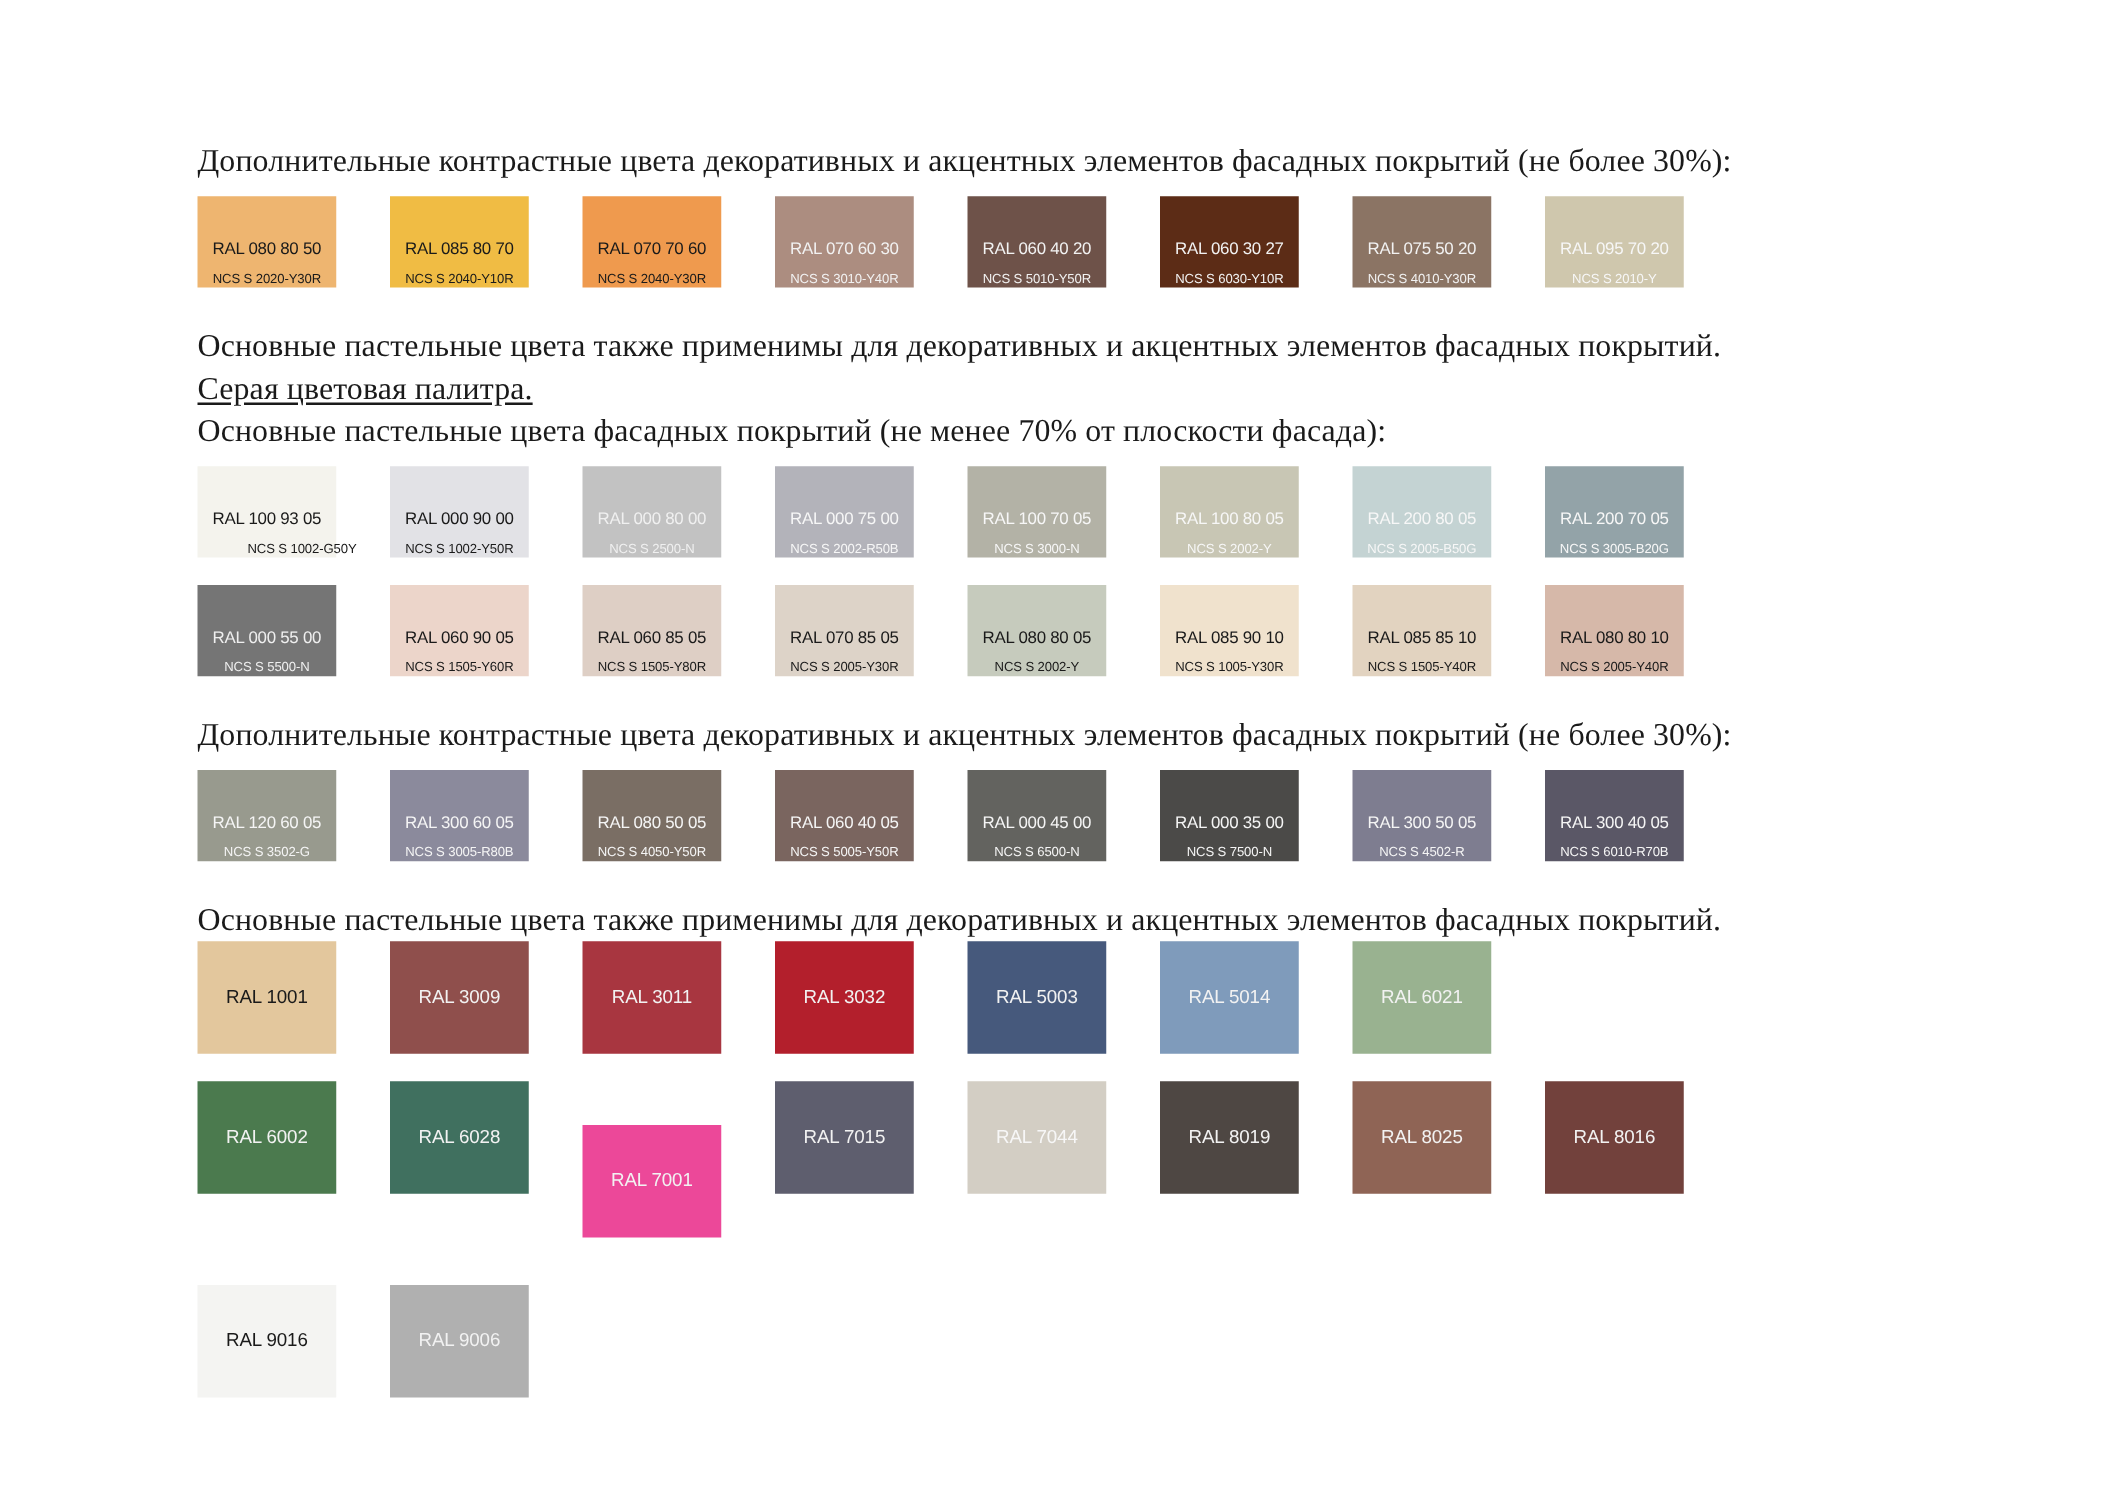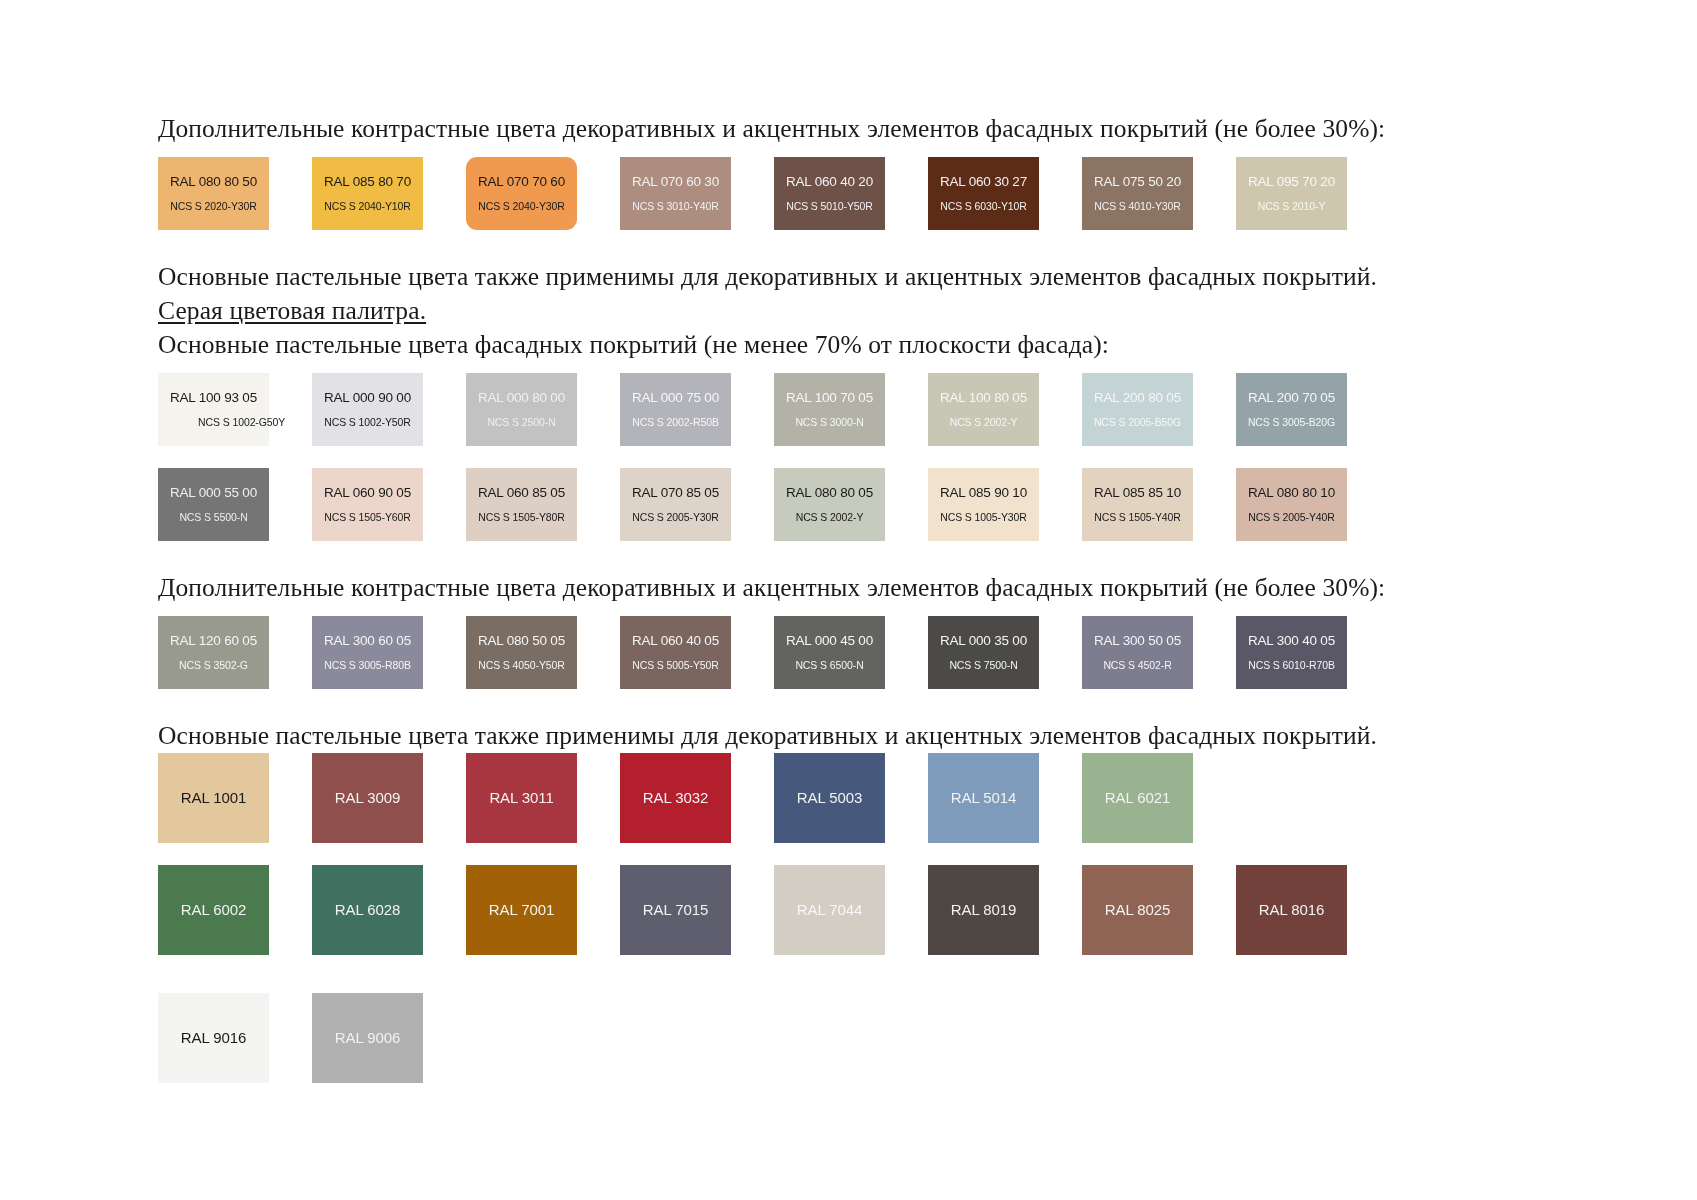--- a/index.html
+++ b/index.html
@@ -59,21 +59,21 @@
     margin-right: 23px;
   }
   .swatch-slot:last-child { margin-right: 0; }
 
   .swatch {
     width: 111px;
     height: 73px;
     position: relative;
     display: flex;
     flex-direction: column;
-    justify-content: center;
+    justify-content: flex-end;
     box-sizing: border-box;
   }
 
   .swatch .ral {
     font-family: "Liberation Sans", "DejaVu Sans", sans-serif;
     font-size: 13.5px;
     line-height: 16px;
     text-align: center;
     letter-spacing: -0.2px;
     white-space: nowrap;
@@ -118,21 +118,21 @@
             <div class="ncs" style="color: rgb(26, 26, 26);">NCS S 2020-Y30R</div>
           </div>
         </div>
         <div class="swatch-slot">
           <div class="swatch" style="background: rgb(240, 188, 68);">
             <div class="ral" style="color: rgb(26, 26, 26);">RAL 085 80 70</div>
             <div class="ncs" style="color: rgb(26, 26, 26);">NCS S 2040-Y10R</div>
           </div>
         </div>
         <div class="swatch-slot">
-          <div class="swatch" style="background: rgb(239, 154, 78); border-radius: 11px;">
+          <div class="swatch" style="background: rgb(239, 154, 78);">
             <div class="ral" style="color: rgb(26, 26, 26);">RAL 070 70 60</div>
             <div class="ncs" style="color: rgb(26, 26, 26);">NCS S 2040-Y30R</div>
           </div>
         </div>
         <div class="swatch-slot">
           <div class="swatch" style="background: rgb(172, 141, 128);">
             <div class="ral" style="color: rgb(242, 242, 242);">RAL 070 60 30</div>
             <div class="ncs" style="color: rgb(242, 242, 242);">NCS S 3010-Y40R</div>
           </div>
         </div>
@@ -379,21 +379,21 @@
           <div class="swatch metal" style="background: rgb(75, 122, 78);">
             <div class="ral" style="color: rgb(242, 242, 242);">RAL 6002</div>
           </div>
         </div>
         <div class="swatch-slot">
           <div class="swatch metal" style="background: rgb(64, 112, 95);">
             <div class="ral" style="color: rgb(242, 242, 242);">RAL 6028</div>
           </div>
         </div>
         <div class="swatch-slot">
-          <div class="swatch metal" style="background: #a16207;">
+          <div class="swatch metal" style="background: #ec4899; margin-top: 35px;">
             <div class="ral" style="color: rgb(242, 242, 242);">RAL 7001</div>
           </div>
         </div>
         <div class="swatch-slot">
           <div class="swatch metal" style="background: rgb(94, 94, 110);">
             <div class="ral" style="color: rgb(242, 242, 242);">RAL 7015</div>
           </div>
         </div>
         <div class="swatch-slot">
           <div class="swatch metal" style="background: rgb(211, 206, 196);">

